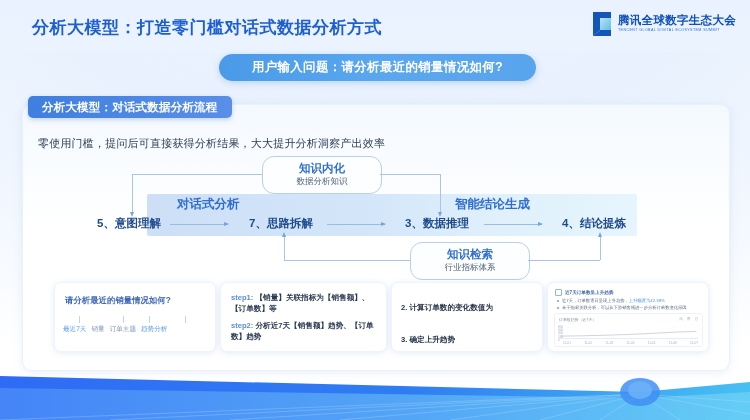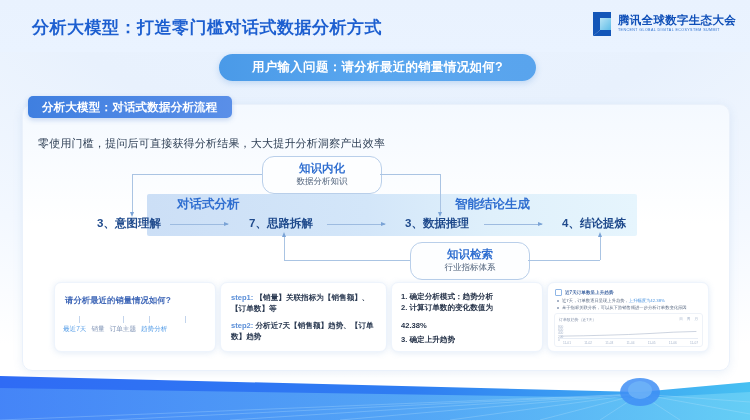--- a/index.html
+++ b/index.html
@@ -218,21 +218,21 @@
   <div class="panel"></div>
   <div class="panel-tab">分析大模型：对话式数据分析流程</div>
   <div class="panel-sub">零使用门槛，提问后可直接获得分析结果，大大提升分析洞察产出效率</div>
 
   <div class="flow">
 
     <div class="band"></div>
     <div class="band-label l1">对话式分析</div>
     <div class="band-label l2">智能结论生成</div>
 
-    <div class="step s1">3、意图理解</div>
+    <div class="step s1">5、意图理解</div>
     <div class="step s2">7、思路拆解</div>
     <div class="step s3">3、数据推理</div>
     <div class="step s4">4、结论提炼</div>
 
     <div class="conn c1">
         <i class="tip"></i>
       </div>
     <div class="conn c2">
         <i class="tip"></i>
       </div>
@@ -288,23 +288,21 @@
         <span class="k">step1:</span>
         <span>【销量】关联指标为【销售额】、【订单数】等</span>
       </div>
       <div class="step-line c2-l2">
         <span class="k">step2:</span>
         <span>分析近7天【销售额】趋势、【订单数】趋势</span>
       </div>
     </div>
 
     <div class="card c3">
-      <div class="num-line c3-l1">1. 确定分析模式：趋势分析</div>
       <div class="num-line c3-l2">2. 计算订单数的变化数值为</div>
-      <div class="num-line c3-l3">42.38%</div>
       <div class="num-line c3-l4">3. 确定上升趋势</div>
     </div>
 
     <div class="card c4">
       <div class="c4-head">
         <span class="c4-check"></span>
         <span class="c4-head-t">近7天订单数呈上升趋势</span>
       </div>
       <div class="c4-b c4-b1">
         <span class="dot"></span><span>近7天，订单数逐日呈现上升趋势，</span><span class="hl">上升幅度为42.38%</span>

